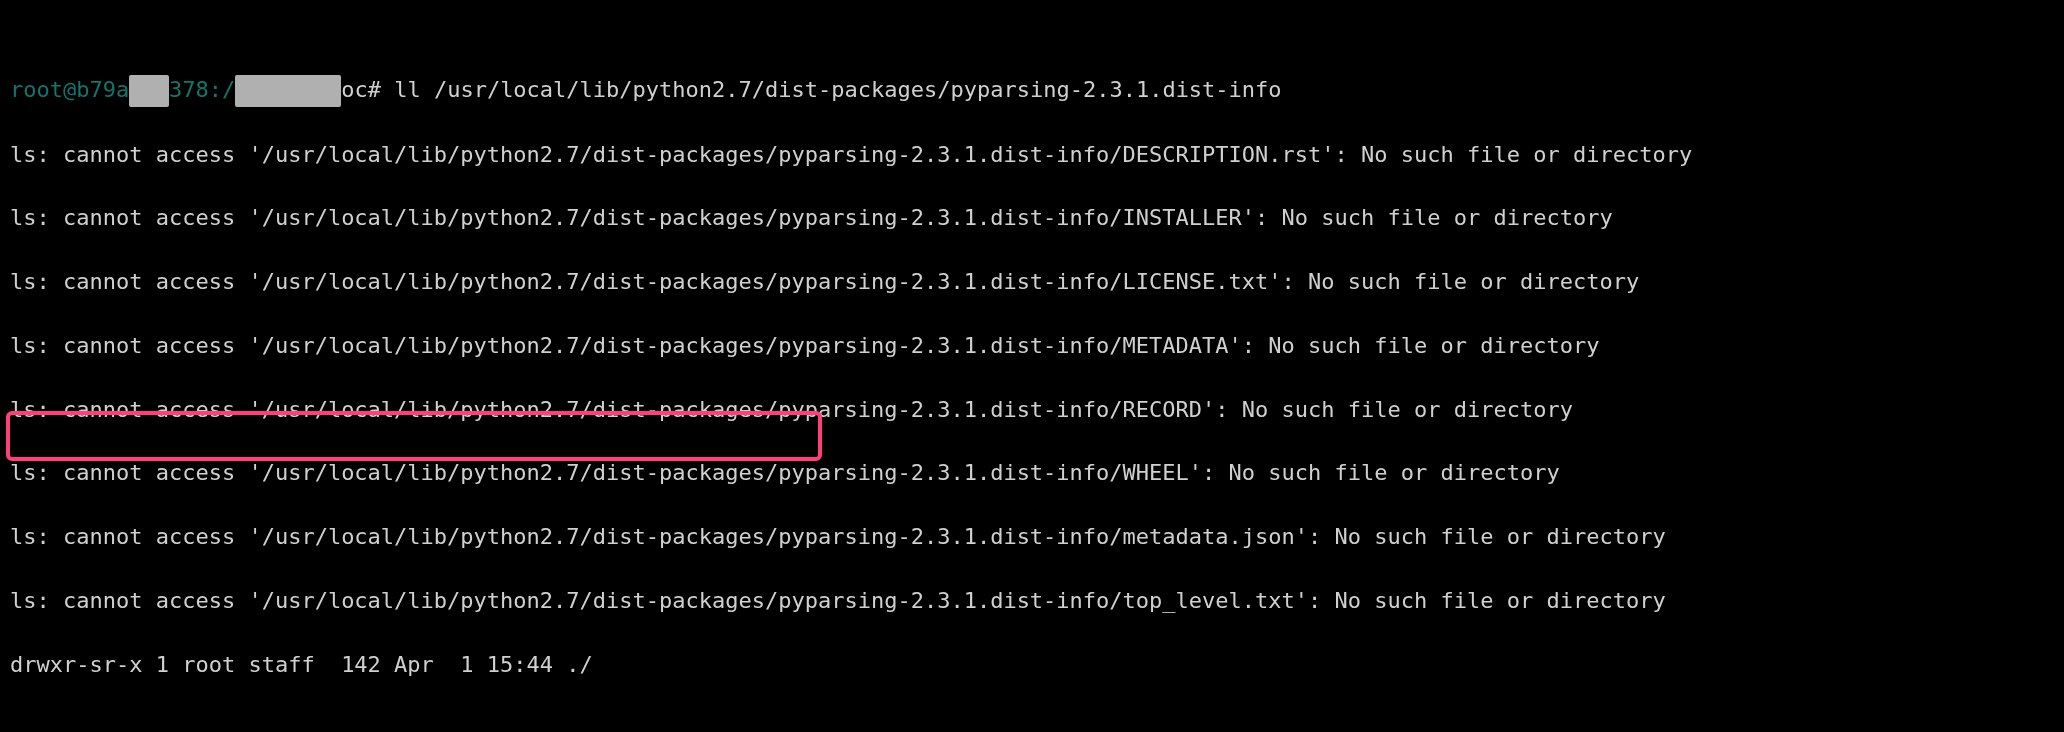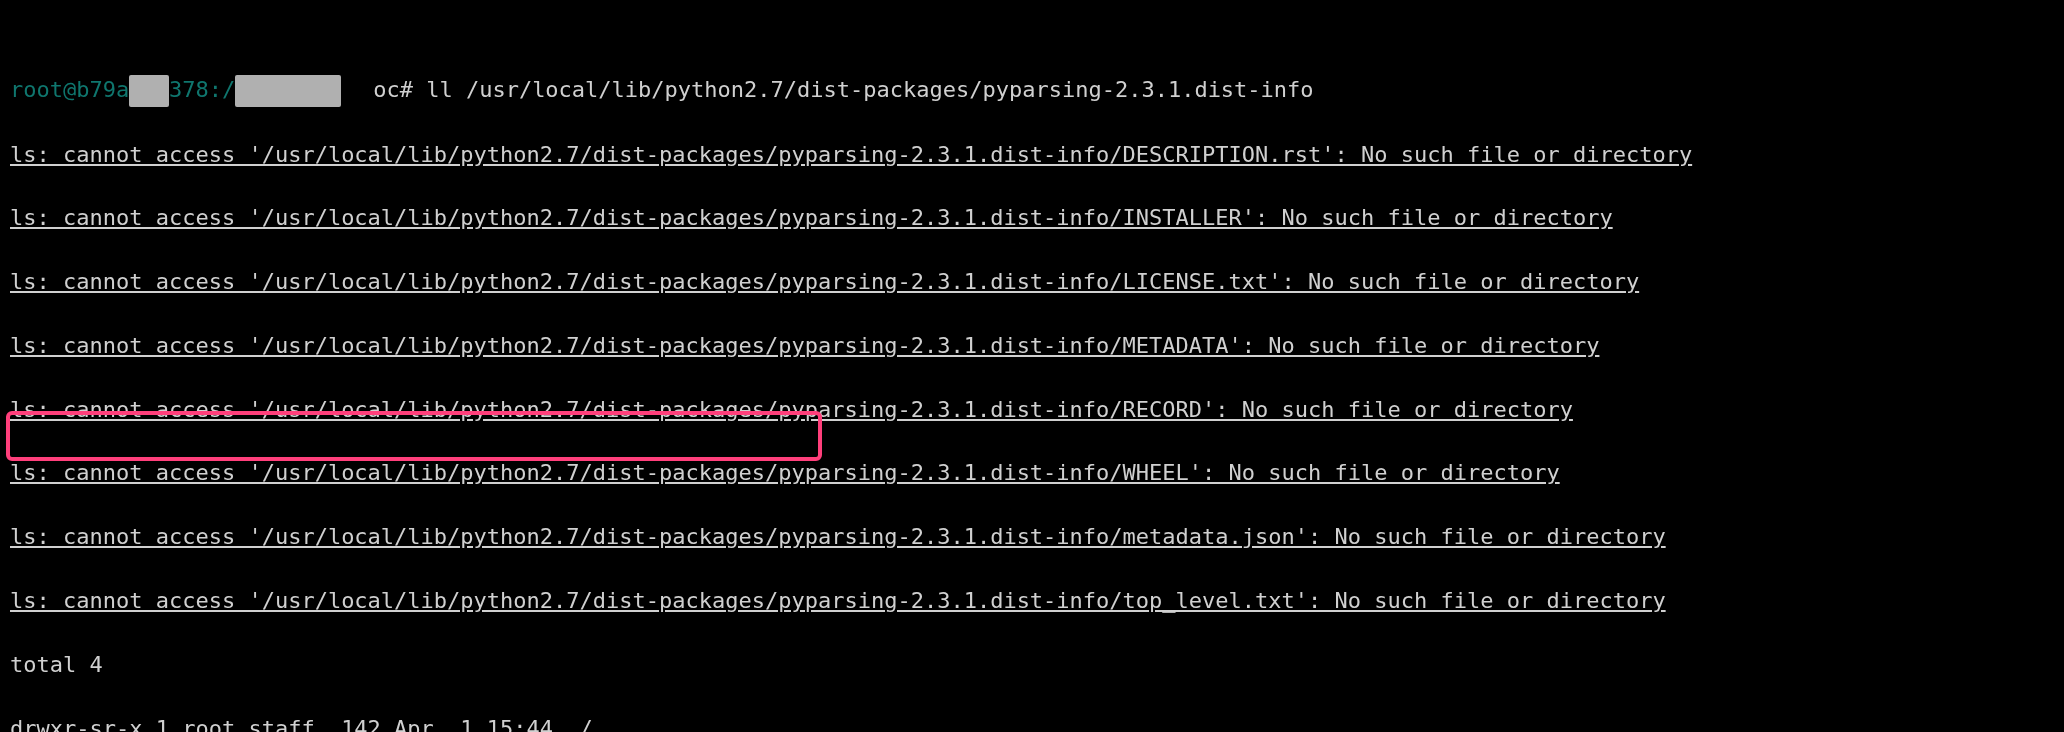--- a/index.html
+++ b/index.html
@@ -12,23 +12,23 @@
     line-height: 1.45;
     width: 2064px;
     height: 732px;
     overflow: hidden;
   }
   .terminal {
     padding: 10px 10px 0 10px;
     white-space: pre;
   }
   .prompt-user { color: #0f766e; }
-  .prompt-path { color: #d0d0d0; padding-left: 32px; }
+  .prompt-path { color: #d0d0d0; }
   .cmd { color: #d0d0d0; margin-top: 42px; }
-  .err { color: #d0d0d0; text-decoration: underline; }
+  .err { color: #d0d0d0; }
   .dir-exec { color: #d0d0d0; }
   .line { display: block; }
   .redacted {
     display: inline-block;
     background: #b0b0b0;
     color: transparent;
     border-radius: 2px;
     vertical-align: -1px;
   }
   .highlight-box {
@@ -47,21 +47,20 @@
 
 <span class="line"><span class="prompt-user">root@b79a</span><span class="redacted">███</span><span class="prompt-user">378:/</span><span class="redacted">█████ ██</span><span class="prompt-path">oc#</span><span class="cmd"> ll /usr/local/lib/python2.7/dist-packages/pyparsing-2.3.1.dist-info</span></span>
 <span class="line err">ls: cannot access '/usr/local/lib/python2.7/dist-packages/pyparsing-2.3.1.dist-info/DESCRIPTION.rst': No such file or directory</span>
 <span class="line err">ls: cannot access '/usr/local/lib/python2.7/dist-packages/pyparsing-2.3.1.dist-info/INSTALLER': No such file or directory</span>
 <span class="line err">ls: cannot access '/usr/local/lib/python2.7/dist-packages/pyparsing-2.3.1.dist-info/LICENSE.txt': No such file or directory</span>
 <span class="line err">ls: cannot access '/usr/local/lib/python2.7/dist-packages/pyparsing-2.3.1.dist-info/METADATA': No such file or directory</span>
 <span class="line err">ls: cannot access '/usr/local/lib/python2.7/dist-packages/pyparsing-2.3.1.dist-info/RECORD': No such file or directory</span>
 <span class="line err">ls: cannot access '/usr/local/lib/python2.7/dist-packages/pyparsing-2.3.1.dist-info/WHEEL': No such file or directory</span>
 <span class="line err">ls: cannot access '/usr/local/lib/python2.7/dist-packages/pyparsing-2.3.1.dist-info/metadata.json': No such file or directory</span>
 <span class="line err">ls: cannot access '/usr/local/lib/python2.7/dist-packages/pyparsing-2.3.1.dist-info/top_level.txt': No such file or directory</span>
-<span class="line">total 4</span>
 <span class="line dir-exec">drwxr-sr-x 1 root staff  142 Apr  1 15:44 ./</span>
 
 
 
 
 
 
 
 
 

